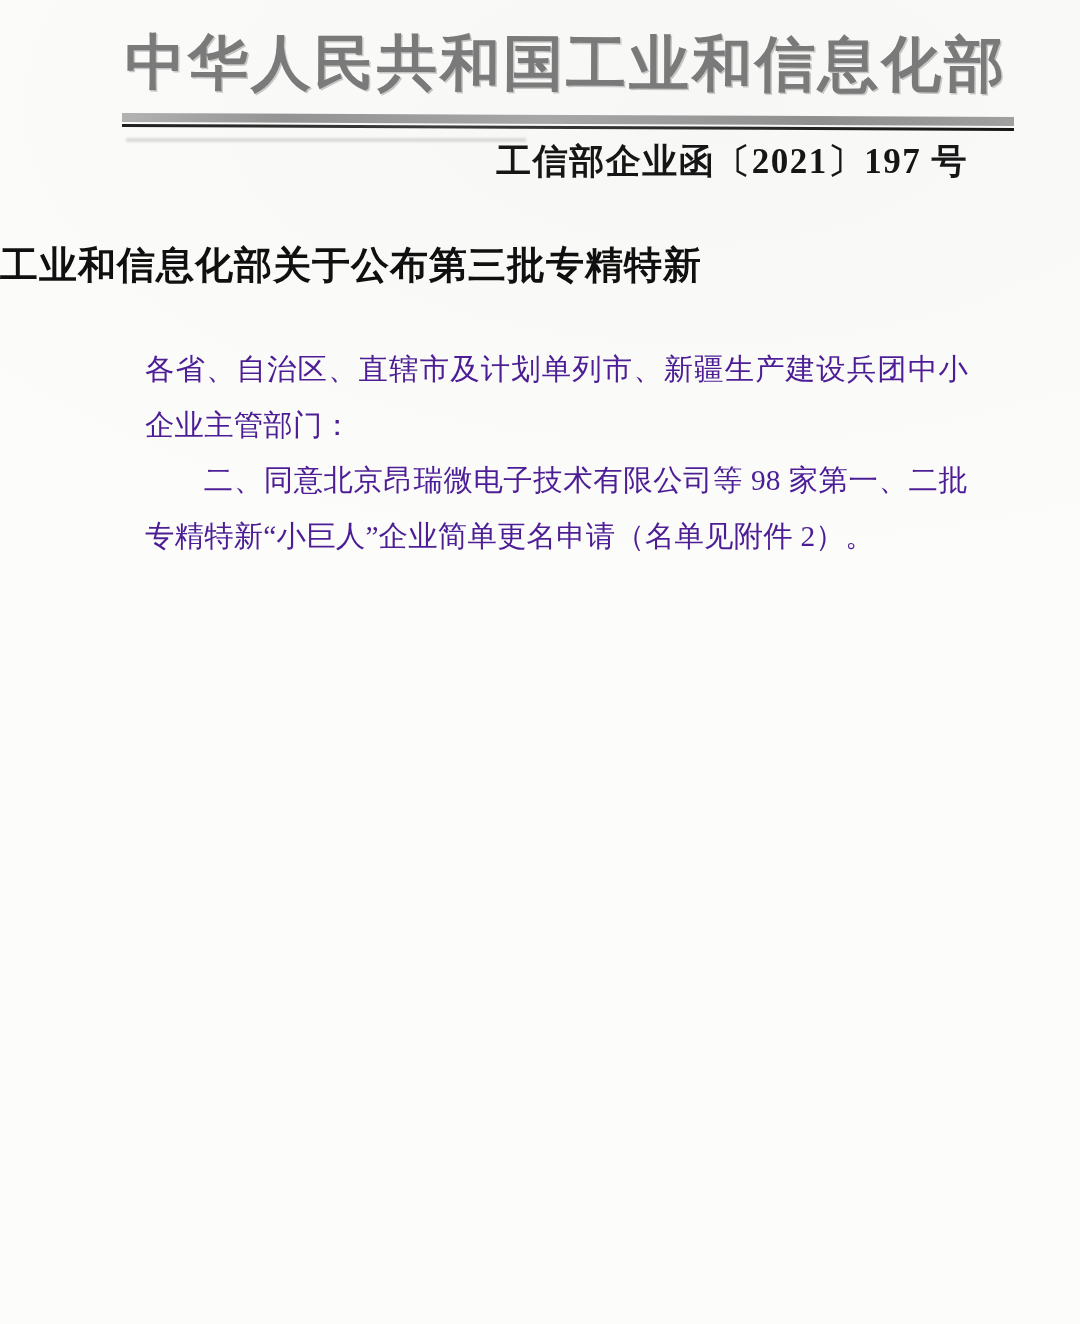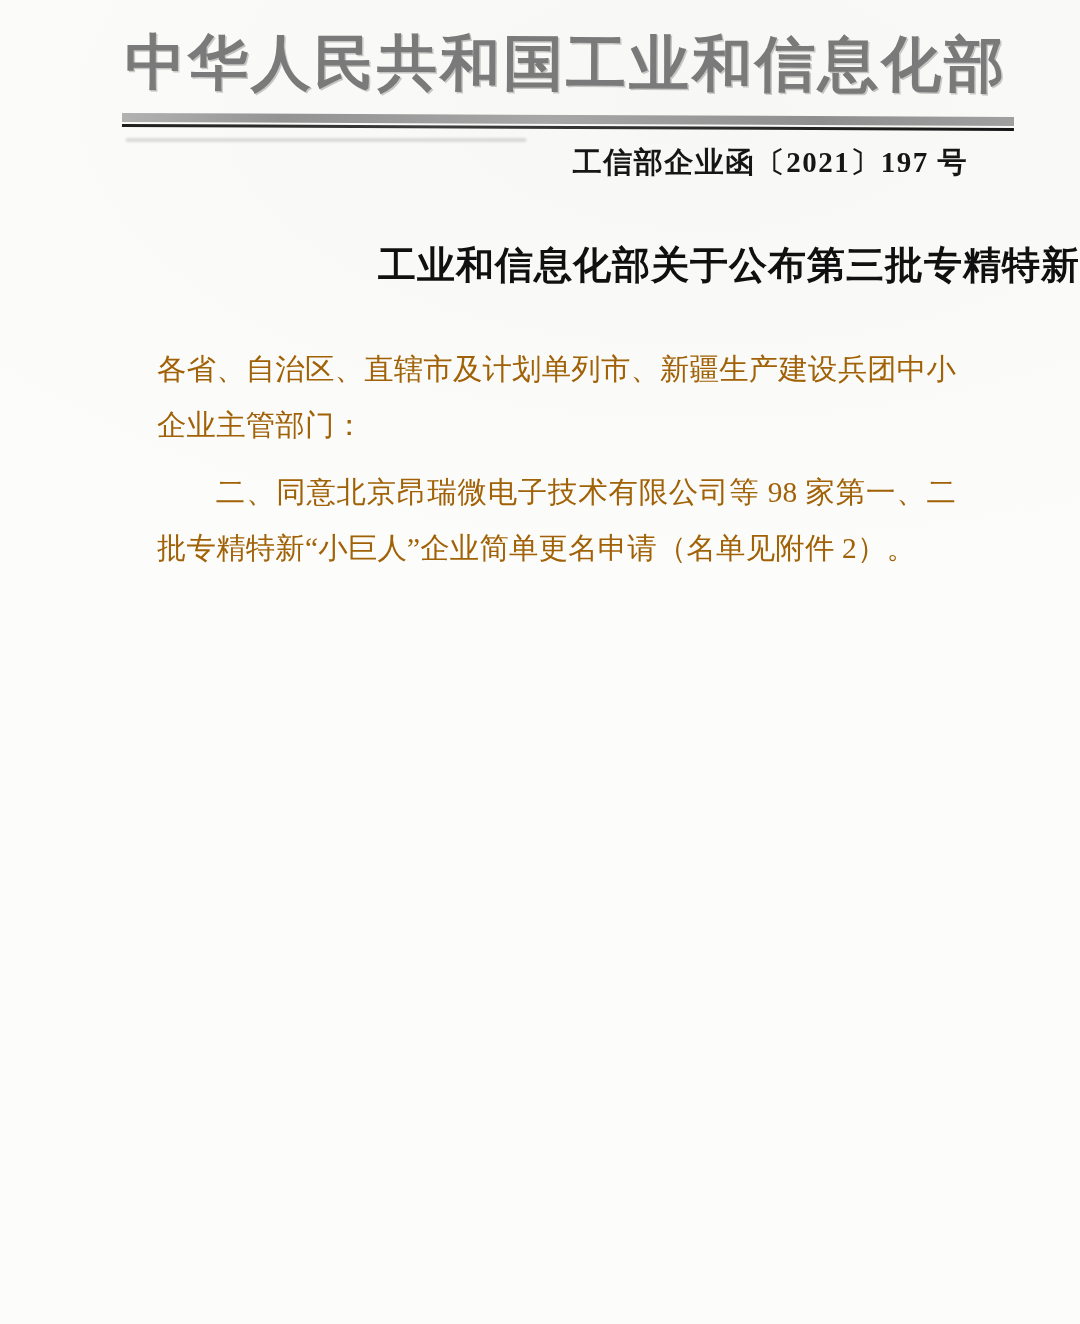--- a/index.html
+++ b/index.html
@@ -54,49 +54,49 @@
     width: 400px;
     height: 4px;
     background: rgba(110,110,110,0.22);
     filter: blur(1.2px);
   }
 
   
   .doc-number {
     margin: 17px 112px 0 0;
     text-align: right;
-    font-size: 29px;
+    font-size: 35px;
     font-weight: bold;
     line-height: 36px;
     letter-spacing: 1.5px;
     color: #161616;
     white-space: nowrap;
   }
 
   
   .title {
     margin: 50px 0 0 0;
-    text-align: right;
+    text-align: left;
     font-size: 38px;
     font-weight: bold;
     line-height: 70px;
     letter-spacing: 1px;
     color: #101010;
   }
   .title-line { display: block; }
 
   
   .content { margin: 42px 112px 0 145px; }
   .para {
-    margin: 12px;
+    margin: 0;
     font-size: 29.4px;
     line-height: 55.5px;
     letter-spacing: 0.2px;
     text-align: justify;
-    color: #a16207;
+    color: #4c1d95;
   }
   .para.indent { text-indent: 2em; }
 </style>
 </head>
 <body>
 
 <main class="page">
 
   <header class="masthead">
     <div class="org-name">中华人民共和国工业和信息化部</div>

